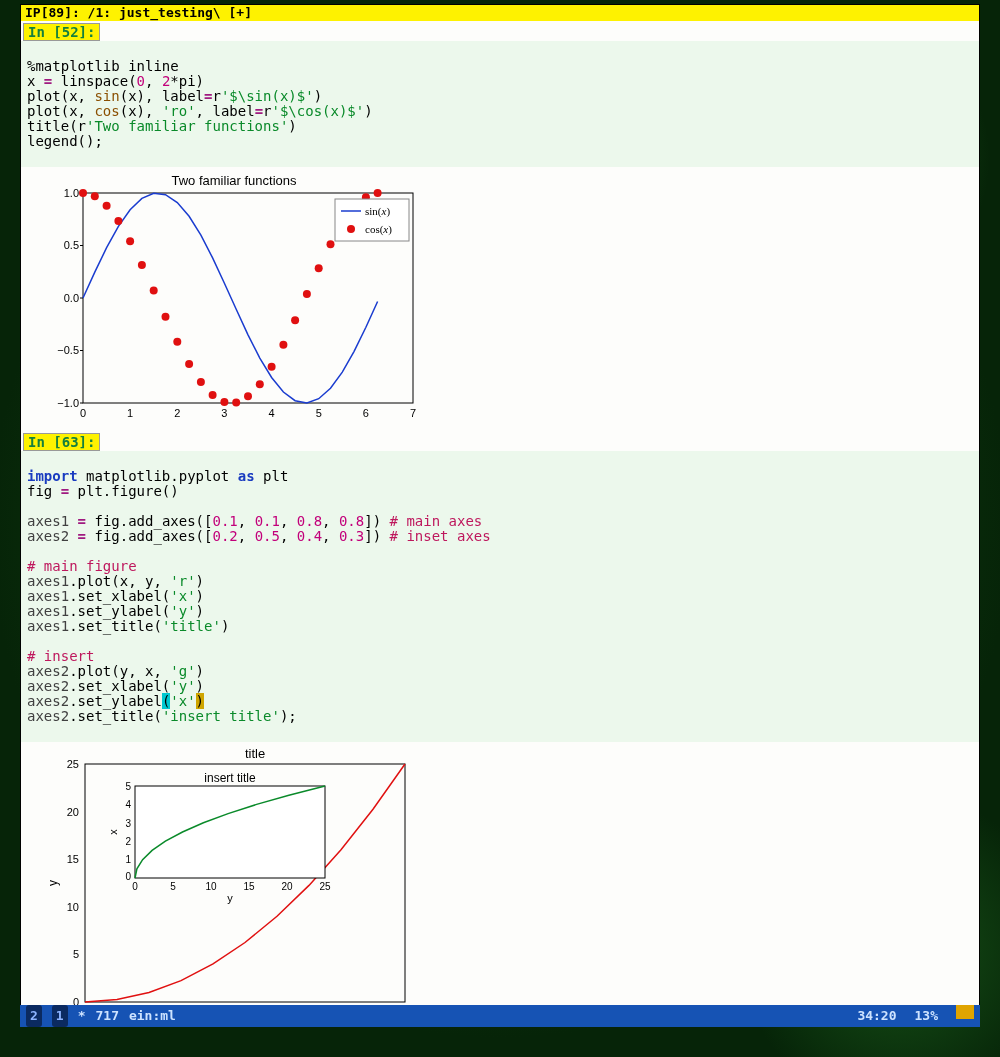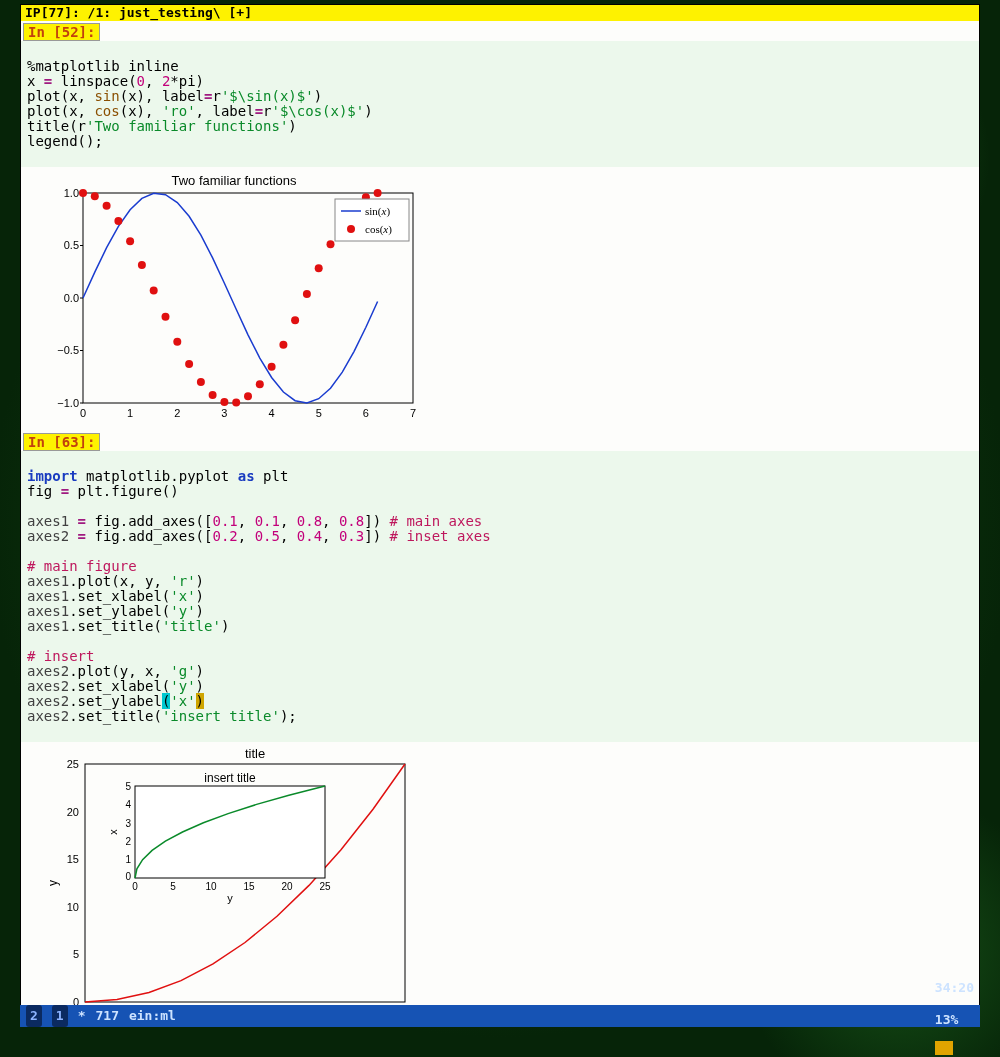--- a/index.html
+++ b/index.html
@@ -5,21 +5,21 @@
 html, body { margin:0; padding:0; width:1000px; height:1057px; font-family: "DejaVu Sans Mono","Liberation Mono",monospace; font-size:14px; background:#083010; color:#000; overflow:hidden; }
 .bg { position:absolute; inset:0; background: radial-gradient(circle at 20% 20%, #2a6a2a 0%, #0c3a14 40%, #062408 100%);
       background-image:
         radial-gradient(circle at 15% 85%, rgba(60,140,60,.6) 0, rgba(60,140,60,0) 120px),
         radial-gradient(circle at 85% 15%, rgba(40,120,40,.6) 0, rgba(40,120,40,0) 140px),
         radial-gradient(circle at 90% 90%, rgba(30,100,30,.7) 0, rgba(30,100,30,0) 160px),
         radial-gradient(circle at 50% 50%, #1a5a1a 0%, #062408 70%);
 }
 .editor { position:absolute; left:20px; right:20px; top:4px; bottom:40px; background:#fdfdfb; border:1px solid #000; overflow:hidden; }
 .titlebar { background:#fef200; color:#000; font-weight:bold; padding:0 4px; height:16px; line-height:16px; font-size:13px; white-space:nowrap; }
-.prompt { display:inline-block; background:#fef200; color:#c2410c; font-weight:bold; padding:0 4px; margin:2px 8px 0 2px; border:1px solid #999; }
+.prompt { display:inline-block; background:#fef200; color:#15803d; font-weight:bold; padding:0 4px; margin:2px 8px 0 2px; border:1px solid #999; }
 pre.code { margin:0; padding:18px 6px; background:#ecf8ec; font-family:inherit; font-size:14px; line-height:15px; white-space:pre; }
 .outtext { padding:2px 6px; font-family:inherit; }
 .kw { color:#1a3cc0; font-weight:bold; }
 .op { color:#a01a80; font-weight:bold; }
 .fn { color:#8a4f00; }
 .num { color:#c2007a; }
 .str { color:#0a8a2a; }
 .cmt { color:#be185d; }
 .cur-mark { background:#00c8d0; color:#000; }
 .cur-block { background:#cfa500; }
@@ -28,31 +28,31 @@
 .plot1 { margin:6px 0 6px 24px; width:378px; height:252px; position:relative; }
 .plot1 .title { position:absolute; left:0; right:0; top:0; text-align:center; font-size:13px; font-family:sans-serif; }
 .plot1 svg { position:absolute; left:0; top:16px; }
 .plot2wrap { margin:4px 0 0 24px; width:378px; height:282px; position:relative; }
 .plot2wrap svg { position:absolute; left:0; top:0; }
 
 .modeline { position:absolute; left:20px; right:20px; bottom:30px; height:22px; background:#1653b4; color:#cde3ff; font-weight:bold; font-size:13px; line-height:22px; padding:0 6px; display:flex; align-items:center; gap:10px; white-space:nowrap; }
 .modeline .pill { background:#0b2a60; color:#8db4ff; border-radius:3px; padding:0 4px; }
 .modeline .buf { color:#ffe330; }
 .modeline .bufstar { color:#fff; }
-.modeline .right { margin-left:auto; display:flex; gap:10px;flex-direction:column; }
+.modeline .right { margin-left:auto; display:flex; gap:18px; }
 .modeline .end { width:18px; height:14px; background:#e0a400; }
 
 </style>
 </head>
 <body>
 
 <div class="bg"></div>
 
 <div class="editor">
-  <div class="titlebar">IP[77]: /1: just_testing\ [+]</div>
+  <div class="titlebar">IP[89]: /1: just_testing\ [+]</div>
 
   <div>
     <span class="prompt">In [52]:</span>
 <pre class="code"><span>%matplotlib inline</span>
 <span>x </span><span class="op">=</span><span> linspace(</span><span class="num">0</span><span>, </span><span class="num">2</span><span>*pi)</span>
 <span>plot(x, </span><span class="fn">sin</span><span>(x), label</span><span class="op">=</span><span>r</span><span class="str">'$\sin(x)$'</span><span>)</span>
 <span>plot(x, </span><span class="fn">cos</span><span>(x), </span><span class="str">'ro'</span><span>, label</span><span class="op">=</span><span>r</span><span class="str">'$\cos(x)$'</span><span>)</span>
 <span>title(r</span><span class="str">'Two familiar functions'</span><span>)</span>
 <span>legend();</span></pre>
 

